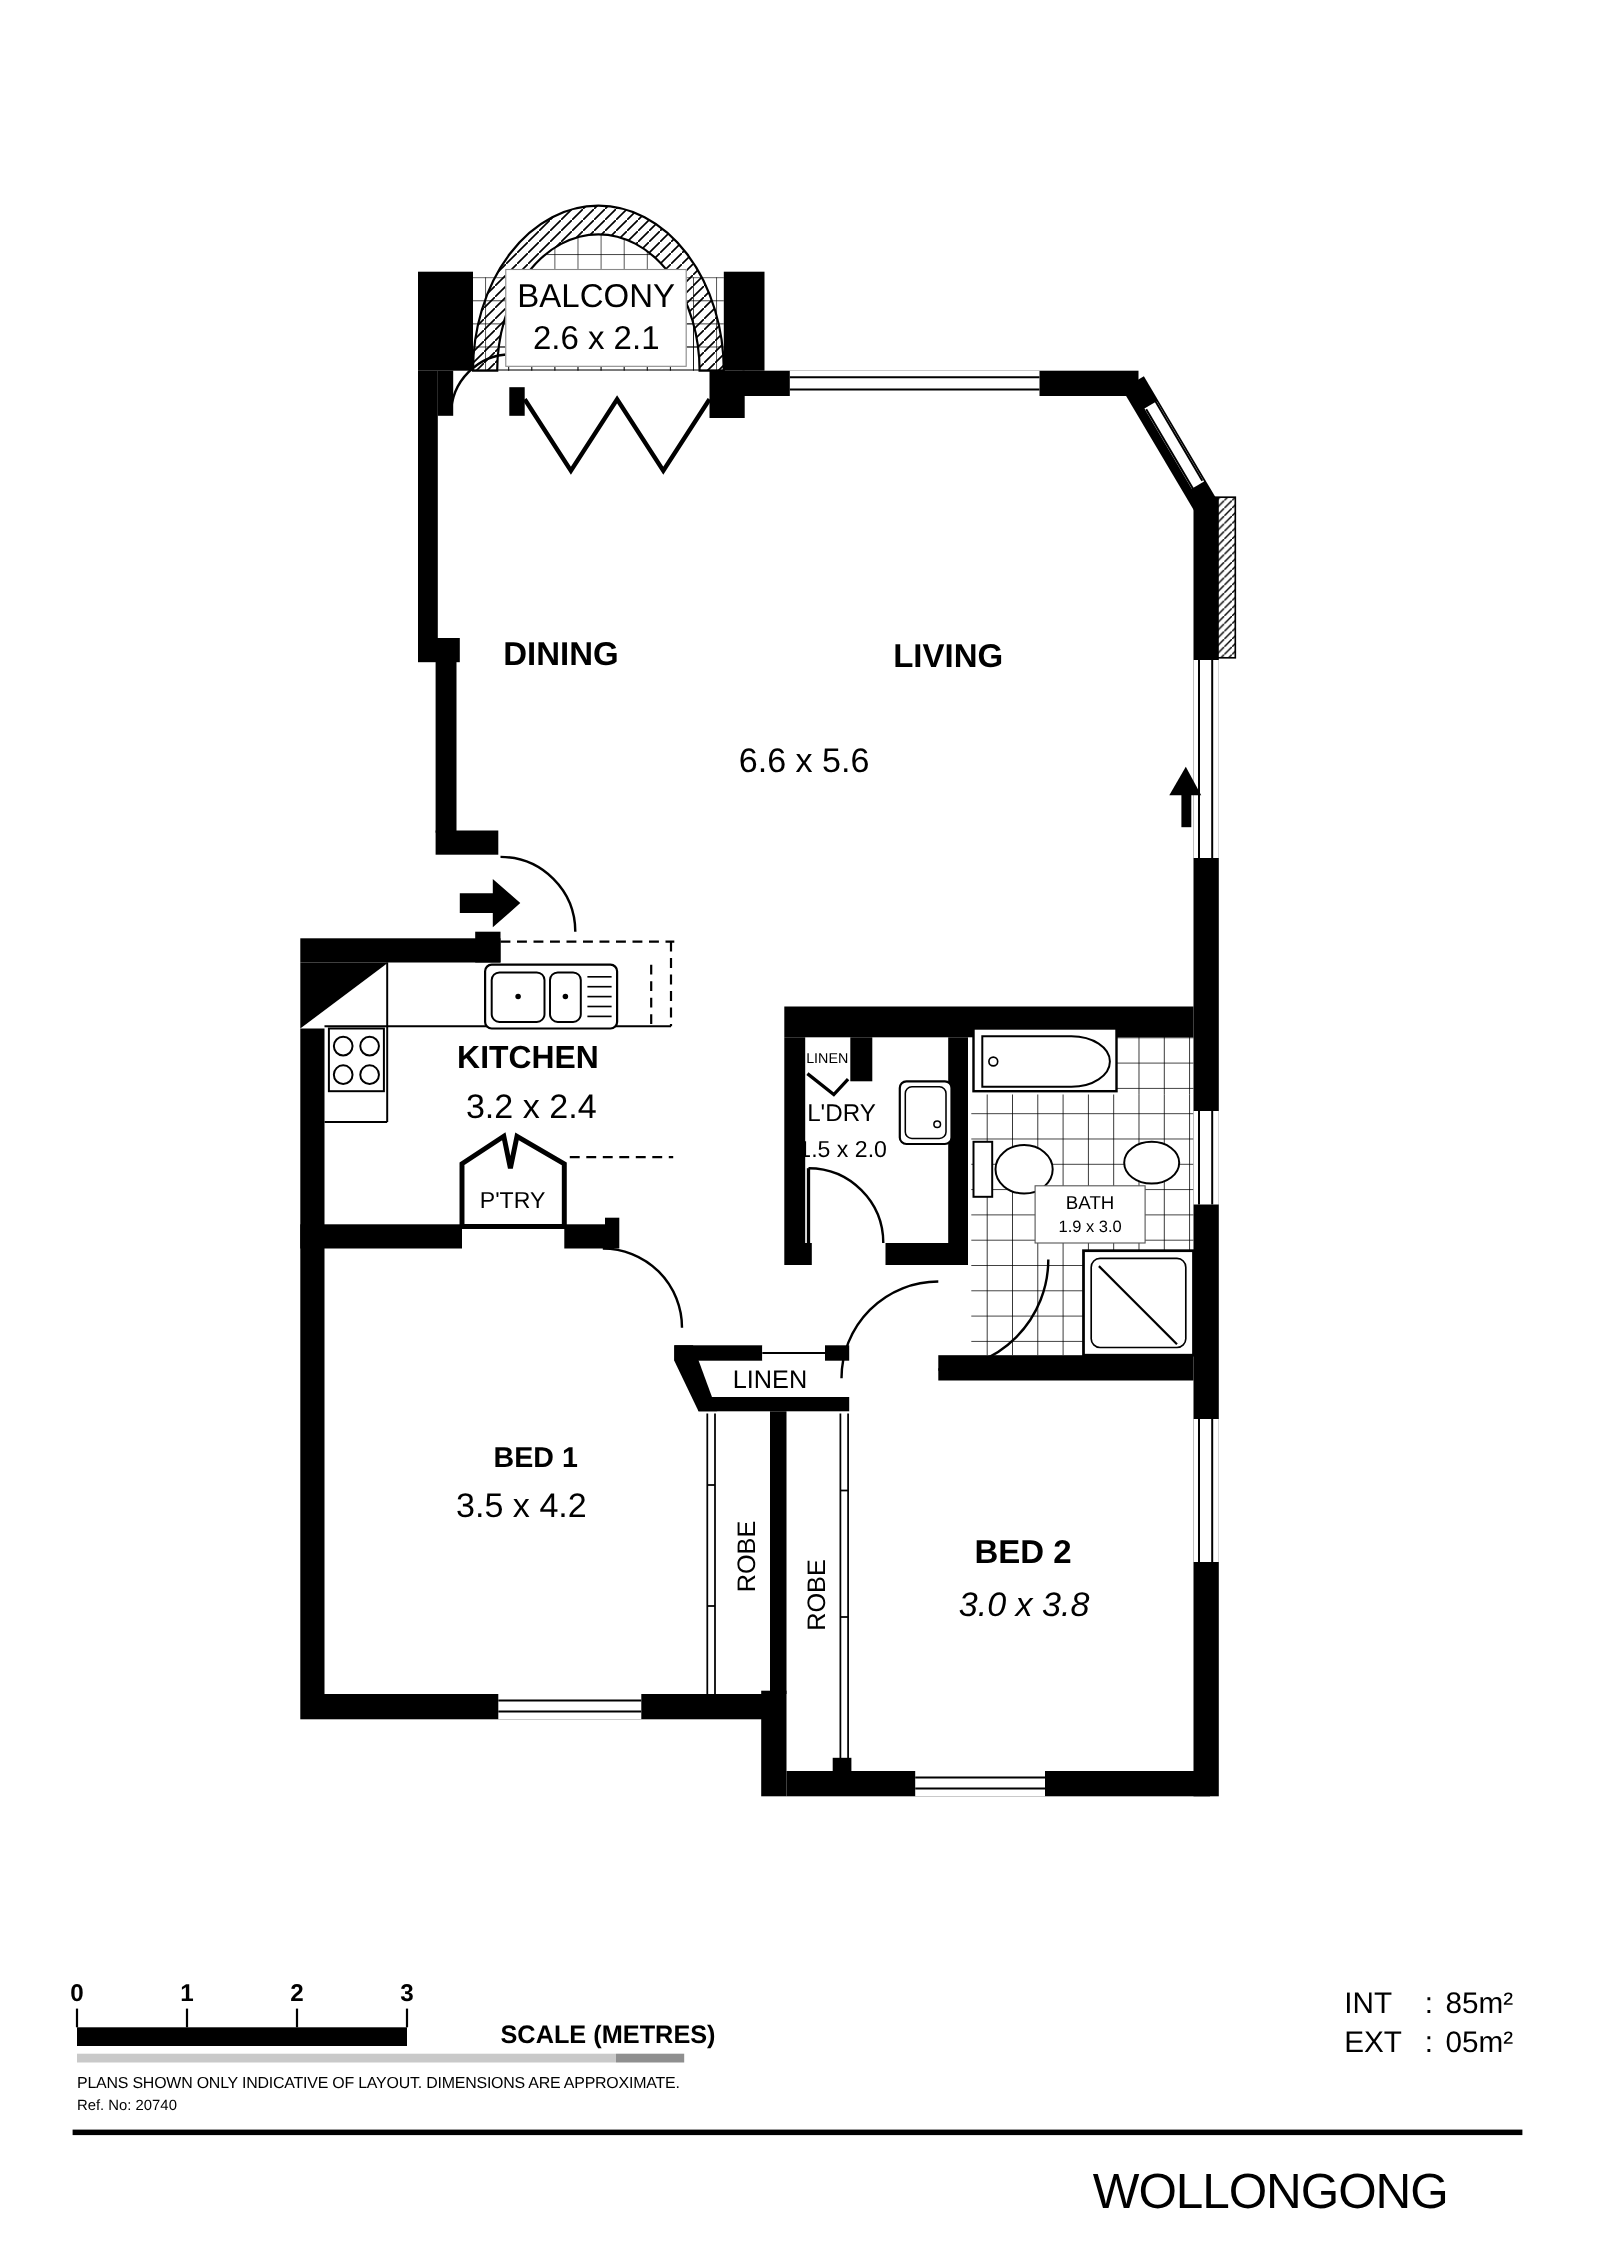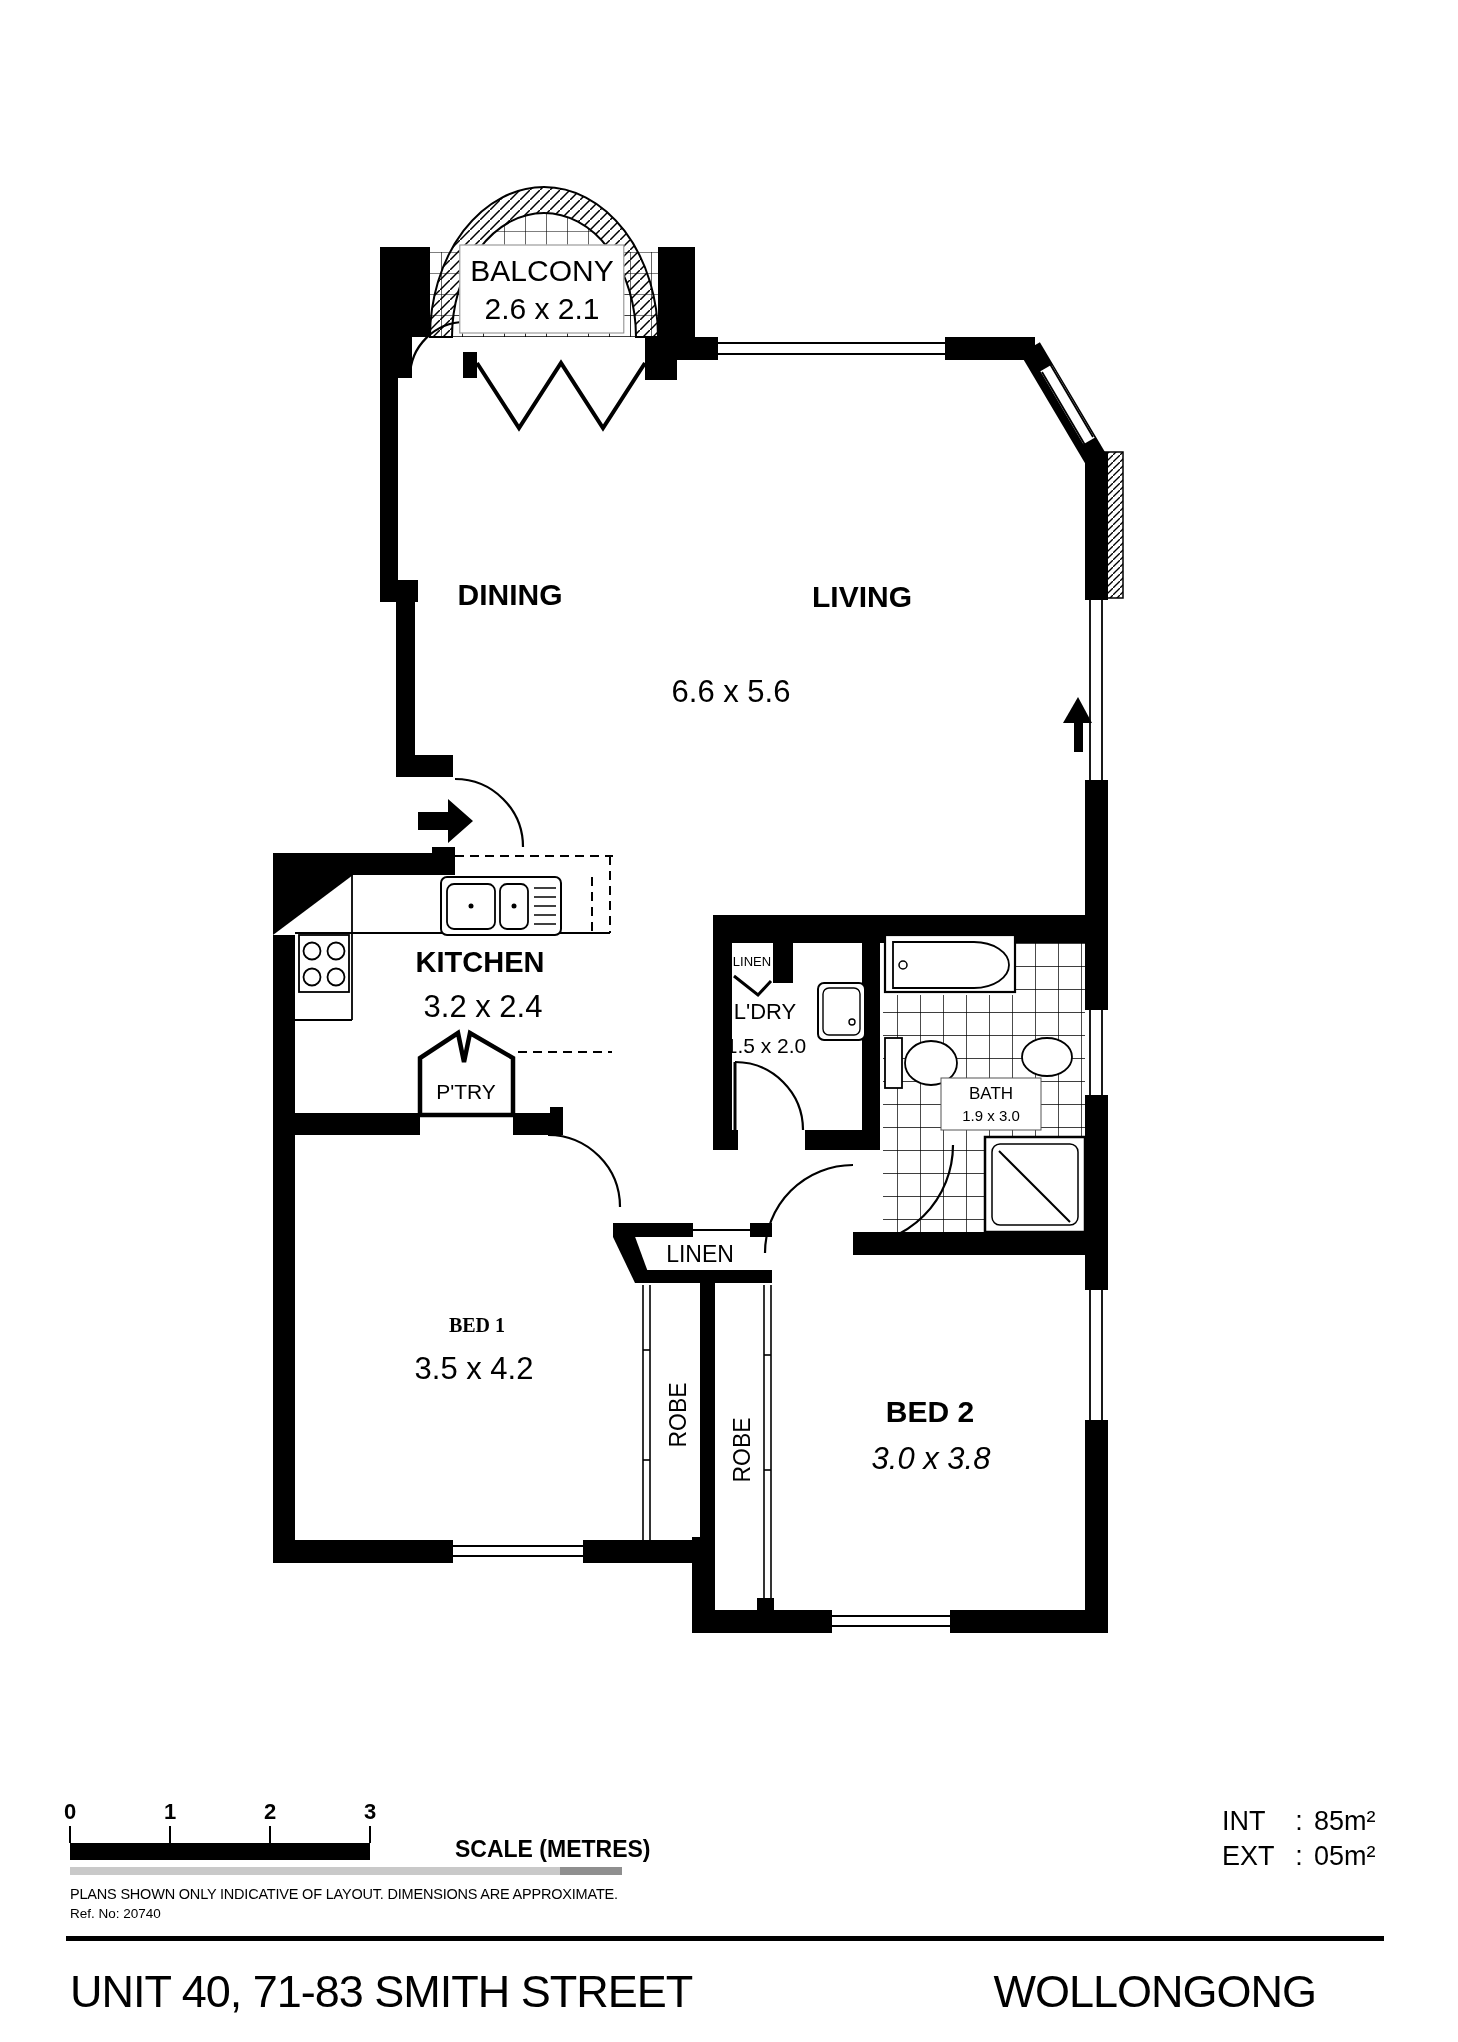--- a/index.html
+++ b/index.html
@@ -233,21 +233,21 @@
 
 <div class="lbl" style="left:752px;top:962px;font-size:13px;">LINEN</div>
 <div class="lbl" style="left:765px;top:1012px;font-size:22px;">L'DRY</div>
 <div class="lbl" style="left:766px;top:1046px;font-size:21px;">1.5 x 2.0</div>
 
 <div class="lbl" style="left:991px;top:1094px;font-size:17px;">BATH</div>
 <div class="lbl" style="left:991px;top:1116px;font-size:15px;">1.9 x 3.0</div>
 
 <div class="lbl" style="left:700px;top:1254px;font-size:23px;">LINEN</div>
 
-<div class="lbl b" style="left:477px;top:1325px;font-size:20px;font-family:Liberation Serif, serif;">BED 1</div>
+<div class="lbl b" style="left:487px;top:1325px;font-size:26px;">BED 1</div>
 <div class="lbl" style="left:474px;top:1369px;font-size:31px;">3.5 x 4.2</div>
 
 <div class="lbl rot" style="left:678px;top:1415px;font-size:23px;">ROBE</div>
 <div class="lbl rot" style="left:742px;top:1450px;font-size:23px;">ROBE</div>
 
 <div class="lbl b" style="left:930px;top:1412px;font-size:30px;">BED 2</div>
 <div class="lbl" style="left:931px;top:1459px;font-size:31px;font-style:italic;">3.0 x 3.8</div>
 
 <div class="lbl b" style="left:70px;top:1812px;font-size:22px;">0</div>
 <div class="lbl b" style="left:170px;top:1812px;font-size:22px;">1</div>
@@ -260,16 +260,15 @@
   <span class="fr-colon">:</span>
   <span class="fr-value">85m²</span>
   <span class="fr-label">EXT</span>
   <span class="fr-colon">:</span>
   <span class="fr-value">05m²</span>
 </div>
 
 <div style="position:absolute;left:70px;top:1886px;font-size:14.5px;letter-spacing:-0.2px;">PLANS SHOWN ONLY INDICATIVE OF LAYOUT.  DIMENSIONS ARE APPROXIMATE.</div>
 <div style="position:absolute;left:70px;top:1906px;font-size:13.5px;">Ref. No: 20740</div>
 
-<div class="addr" style="left:70px;top:1966px;">UNIT 40, 71-83 SMITH STREET</div>
 <div class="addr" style="right:68px;top:1966px;text-align:right;">WOLLONGONG</div>
 
 </div>
 
 </body></html>

